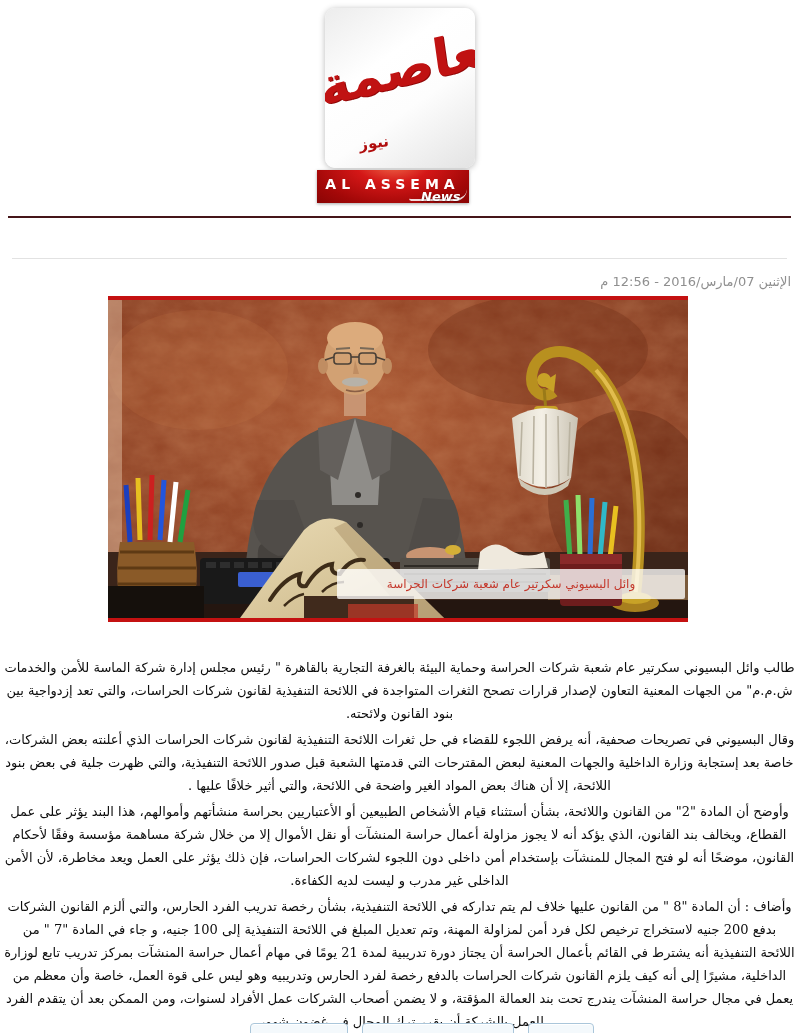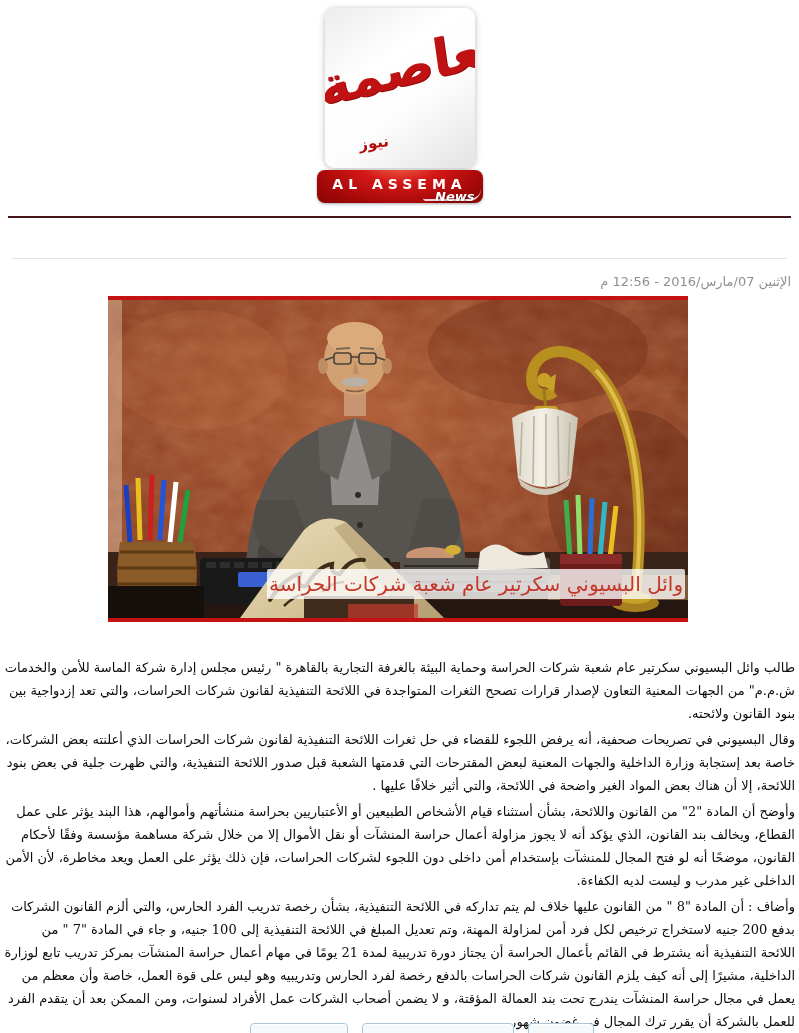--- a/index.html
+++ b/index.html
@@ -14,23 +14,23 @@
     width:166px;text-align:center;cursor:pointer;}
   .logo-card{position:relative;width:150px;height:160px;margin:0 auto;
     background:linear-gradient(145deg,#ececec 0%,#ffffff 35%,#fdfdfd 60%,#e3e3e3 100%);
     border-radius:10px;box-shadow:0 1px 6px rgba(0,0,0,.28);overflow:hidden;}
   .logo-ar{position:absolute;top:34px;left:-8px;width:170px;
     font-size:52px;font-weight:bold;color:#c01212;
     transform:rotate(-14deg) skewX(-6deg);
     text-shadow:1px 1px 0 #8f0606;line-height:1;}
   .logo-ar-sub{position:absolute;bottom:16px;left:34px;
     font-size:15px;font-weight:bold;color:#b00d0d;transform:rotate(-8deg);}
-  .logo-banner{position:relative;width:166px;height:33px;margin-top:2px;
+  .logo-banner{position:relative;width:152px;height:33px;margin-top:2px;
     background:radial-gradient(ellipse at 50% -20%,#f06a4a 0%,#d41717 35%,#a30808 75%,#8a0404 100%);
-    border-radius:8px;box-shadow:0 1px 3px rgba(0,0,0,.35);}
+    border-radius:0;box-shadow:0 1px 3px rgba(0,0,0,.35);}
   .logo-latin{position:absolute;top:6px;width:100%;text-align:center;
     color:#fff;font-size:14px;font-weight:bold;letter-spacing:5px;}
   .logo-news{position:absolute;right:8px;bottom:-1px;color:#fff;
     font-size:13px;font-weight:bold;font-style:italic;
     text-shadow:0 1px 2px rgba(0,0,0,.5);text-align:right;}
   .logo-swoosh{position:absolute;right:2px;bottom:2px;width:58px;height:10px;
     border-bottom:2px solid rgba(255,255,255,.85);border-radius:0 0 40px 8px;}
 
   
   .rule-dark{position:absolute;top:216px;left:8px;right:8px;height:2px;background:#451519;}
@@ -38,30 +38,30 @@
     direction:rtl;text-align:center;font-size:17px;font-weight:bold;color:#a12c40;}
   .rule-light{position:absolute;top:258px;left:12px;right:12px;height:1px;background:#e2e2e2;}
   .article-date{position:absolute;top:274px;right:8px;direction:rtl;
     font-size:13px;color:#8f8f8f;margin-left:40px;}
 
   
   .photo{position:absolute;top:296px;left:108px;width:580px;height:326px;
     border-top:4px solid #c41111;border-bottom:4px solid #c41111;box-sizing:border-box;
     background:#7c3a1f;}
   .photo svg{display:block;}
-  .photo-caption{position:absolute;right:3px;bottom:19px;width:418px;height:30px;
+  .photo-caption{position:absolute;right:3px;bottom:19px;width:348px;height:30px;
     background:rgba(255,255,255,.78);border-radius:2px;
     direction:rtl;text-align:center;line-height:30px;
-    color:#c4382c;font-size:20px;}
+    color:#c4382c;font-size:12px;}
 
   
   .article-body{position:absolute;top:656px;left:4px;right:4px;direction:rtl;
     font-family:"DejaVu Serif","DejaVu Sans",serif;
     color:#0d0d0d;font-size:13px;line-height:23px;text-align:center;}
-  .article-body p{margin:0 0 3px 0;text-align:right;}
+  .article-body p{margin:0 0 3px 0;}
 
   
   .share-row{position:absolute;bottom:-16px;left:250px;display:flex;gap:14px;}
   .share-btn{height:24px;border:1px solid #aac6da;background:#f4f9fc;
     border-radius:4px;box-shadow:inset 0 1px 0 #fff;}
   .share-btn.w1{width:96px;} .share-btn.w2{width:150px;} .share-btn.w3{width:64px;}
 </style>
 </head>
 <body>
 

